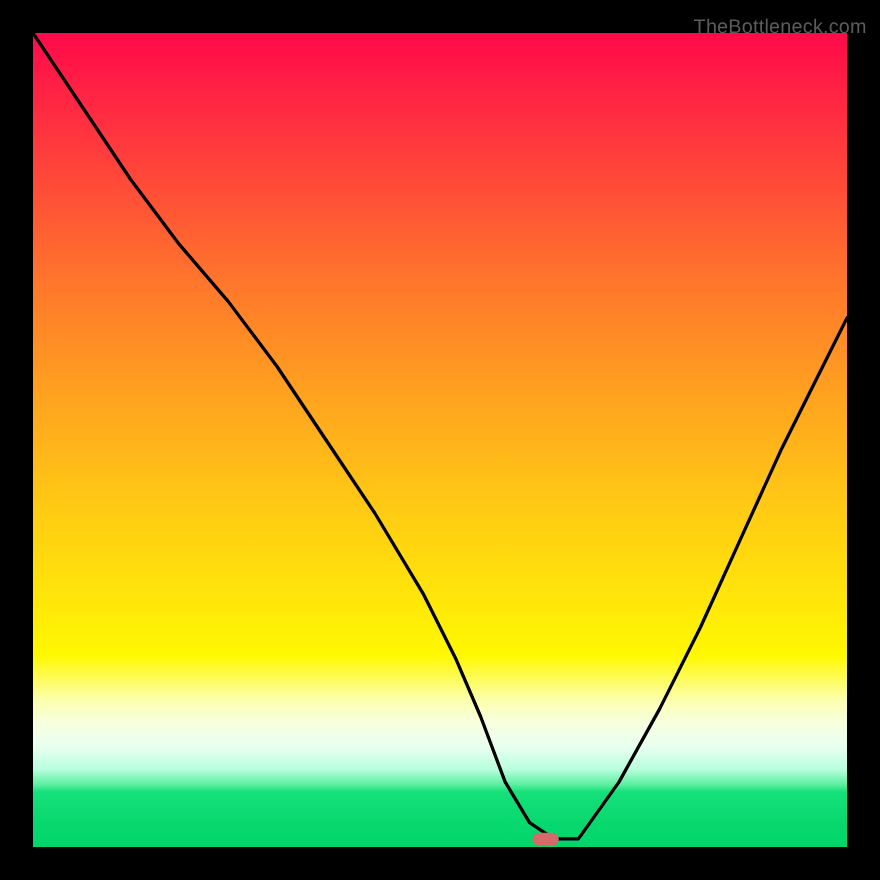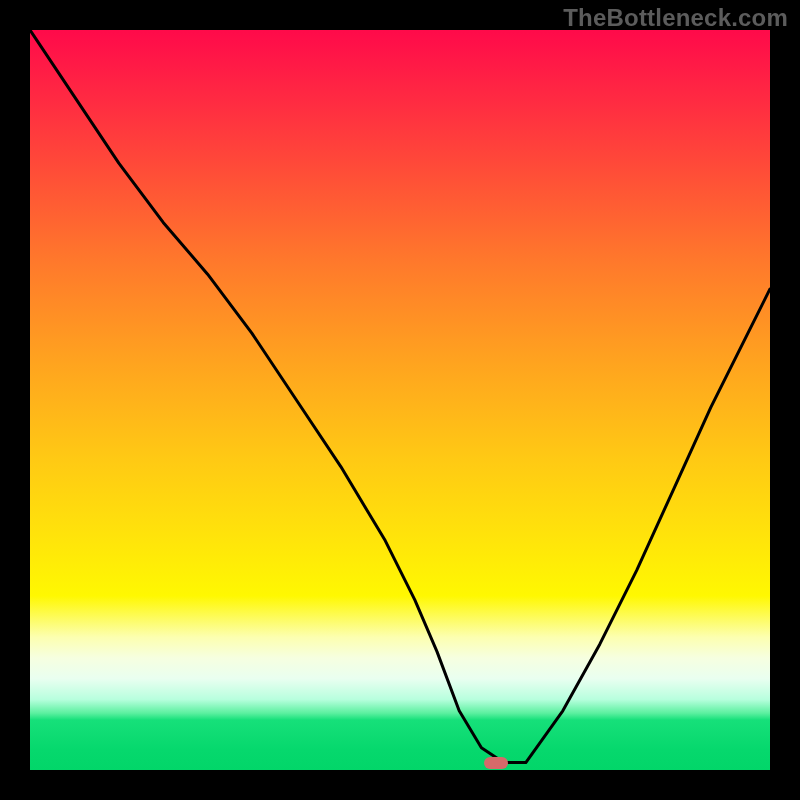--- a/index.html
+++ b/index.html
@@ -12,25 +12,25 @@
     font-family: Arial, Helvetica, sans-serif;
   }
   .frame {
     position: relative;
     width: 800px;
     height: 800px;
     background: #000;
   }
   .watermark {
     position: absolute;
-    top: 4px;
+    top: 14px;
     right: 12px;
     color: #5c5c5c;
-    font-size: 24px;
-    font-weight: 700;
+    font-size: 18px;
+    font-weight: 400;
     letter-spacing: 0.2px;
     z-index: 10;
   }
   .plot {
     position: absolute;
     left: 30px;
     top: 30px;
     width: 740px;
     height: 740px;
     overflow: hidden;

